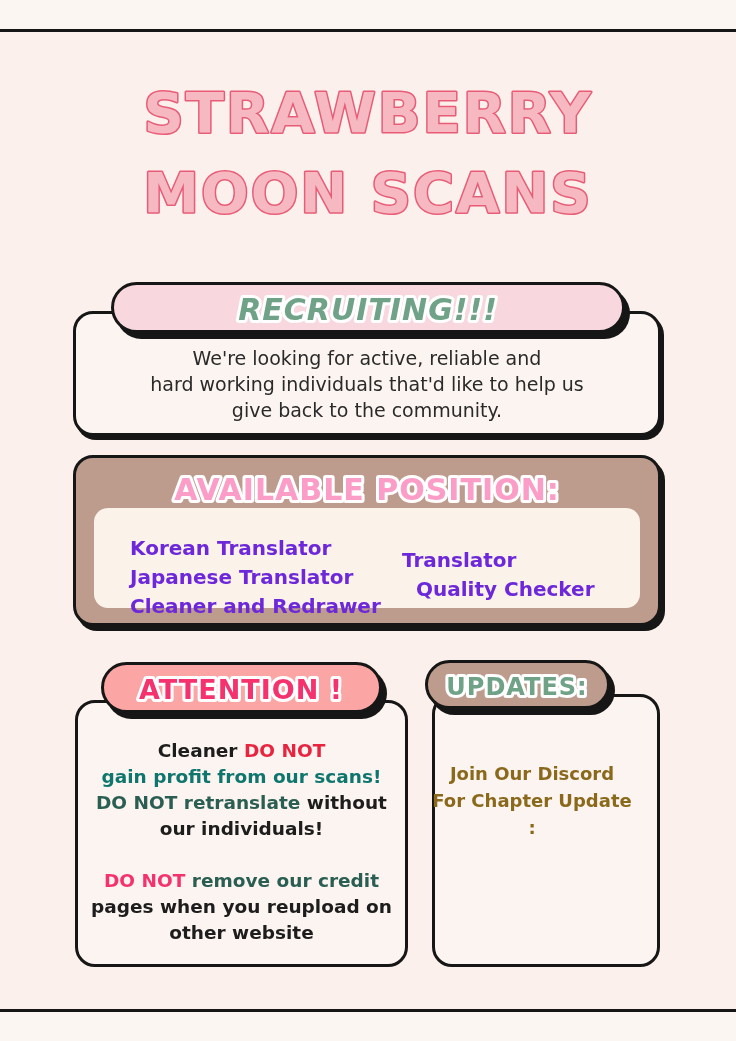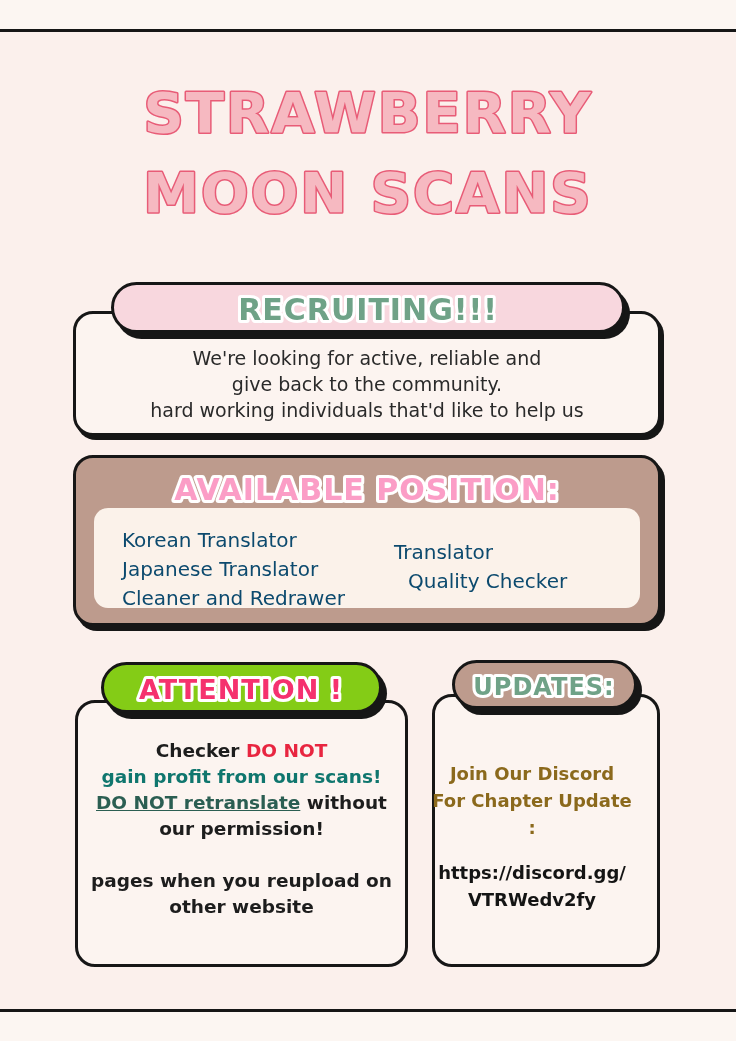--- a/index.html
+++ b/index.html
@@ -20,50 +20,50 @@
 
   svg text{font-family:"DejaVu Sans",sans-serif;font-weight:bold;text-anchor:middle;paint-order:stroke;stroke-linejoin:round;}
   .title-svg{position:absolute;top:66px;left:0;}
   .title-svg text{fill:#f6b9c1;stroke:#e85c77;stroke-width:3px;font-size:56px;letter-spacing:2px;}
 
   .card{position:absolute;border:3px solid #161616;border-radius:20px;background:#fcf4f0;box-sizing:border-box;}
   .pill{position:absolute;border:3px solid #161616;border-radius:28px;box-shadow:5px 6px 0 #161616;box-sizing:border-box;display:flex;align-items:center;justify-content:center;}
 
   
   .recruit-card{left:73px;top:311px;width:588px;height:125px;box-shadow:3px 4px 0 #161616;}
-  .recruit-pill{left:111px;top:282px;width:514px;height:51px;background:#f8d7de;}
+  .recruit-pill{left:111px;top:282px;width:514px;height:51px;background:#f8d7de;font-style:italic;}
   .recruit-pill text{fill:#6fa287;stroke:#ffffff;stroke-width:6px;font-size:30px;letter-spacing:1px;}
   .recruit-body{position:absolute;left:73px;top:345px;width:588px;text-align:center;font-weight:normal;font-size:19px;line-height:26px;color:#2a2a2a;}
 
   
   .positions-card{left:73px;top:455px;width:588px;height:171px;background:#bd9b8d;box-shadow:4px 5px 0 #161616;}
   .positions-heading{position:absolute;left:0;top:8px;}
   .positions-heading text{fill:#fb9dc6;stroke:#ffffff;stroke-width:6px;font-size:30px;letter-spacing:1px;}
   .positions-inner{position:absolute;left:18px;top:50px;width:546px;height:100px;background:#fbf2ea;border-radius:14px;}
-  .pos-list{position:absolute;margin:0;padding:0;list-style:none;font-weight:normal;font-size:20px;line-height:29px;color:#0c4a6e;}
+  .pos-list{position:absolute;margin:8px;padding:0;list-style:none;font-weight:bold;font-size:20px;line-height:29px;color:#6d28d9;}
   .pos-list.left{left:28px;top:18px;}
   .pos-list.right{left:300px;top:30px;}
   .pos-list.right li:nth-child(2){padding-left:14px;text-align:right;}
 
   
   .attention-card{left:75px;top:700px;width:333px;height:267px;}
-  .attention-pill{left:101px;top:662px;width:281px;height:51px;background:#84cc16;justify-content:flex-end;}
+  .attention-pill{left:101px;top:662px;width:281px;height:51px;background:#fca5a5;justify-content:flex-end;}
   .attention-pill text{fill:#f5316e;stroke:#ffffff;stroke-width:6px;font-size:27px;letter-spacing:1px;}
   .attention-body{position:absolute;left:75px;top:738px;width:333px;text-align:center;font-weight:bold;font-size:18.5px;line-height:26px;color:#1d1d1d;}
   .attention-body .para2{margin-top:26px;}
 
   .t-red{color:#e82540;}
   .t-pink{color:#0f766e;}
   .t-hotpink{color:#f5316e;}
-  .t-green{color:#2b5e52;text-decoration:underline;}
+  .t-green{color:#2b5e52;}
   .t-black{color:#1d1d1d;}
 
   
   .updates-card{left:432px;top:694px;width:228px;height:273px;}
-  .updates-pill{left:452px;top:660px;width:185px;height:49px;background:#bd9b8d;}
+  .updates-pill{left:425px;top:660px;width:185px;height:49px;background:#bd9b8d;}
   .updates-pill text{fill:#6fa287;stroke:#ffffff;stroke-width:6px;font-size:24px;letter-spacing:1px;}
   .updates-body{position:absolute;left:432px;top:760px;width:200px;text-align:center;font-weight:bold;}
   .updates-body .brown{font-size:18px;line-height:27px;color:#8b691c;}
   .updates-body .link{margin-top:18px;font-size:18px;line-height:27px;color:#141414;}
 </style>
 </head>
 <body>
 
 <div class="poster">
 
@@ -71,22 +71,22 @@
   <div class="rule top"></div>
 
   <svg class="title-svg" width="736" height="170" viewBox="0 0 736 170">
     <text x="368" y="66">STRAWBERRY</text>
     <text x="368" y="146">MOON SCANS</text>
   </svg>
 
   <div class="card recruit-card"></div>
   <div class="recruit-body">
     <div>We're looking for active, reliable and</div>
+    <div>hard working individuals that'd like to help us</div>
     <div>give back to the community.</div>
-    <div>hard working individuals that'd like to help us</div>
   </div>
   <div class="pill recruit-pill">
     <svg width="508" height="45" viewBox="0 0 508 45">
       <text x="254" y="35">RECRUITING!!!</text>
     </svg>
   </div>
 
   <div class="card positions-card">
     <svg class="positions-heading" width="582" height="44" viewBox="0 0 582 44">
       <text x="291" y="34">AVAILABLE POSITION:</text>
@@ -100,46 +100,43 @@
       <ul class="pos-list right">
         <li>Translator</li>
         <li>Quality Checker</li>
       </ul>
     </div>
   </div>
 
   <div class="card attention-card"></div>
   <div class="attention-body">
     <div class="para1">
-      <div><span class="t-black">Checker</span> <span class="t-red">DO NOT</span></div>
+      <div><span class="t-black">Cleaner</span> <span class="t-red">DO NOT</span></div>
       <div><span class="t-pink">gain profit from our scans!</span></div>
       <div><span class="t-green">DO NOT retranslate</span> <span class="t-black">without</span></div>
-      <div><span class="t-black">our permission!</span></div>
+      <div><span class="t-black">our individuals!</span></div>
     </div>
     <div class="para2">
+      <div><span class="t-hotpink">DO NOT</span> <span class="t-green">remove our credit</span></div>
       <div><span class="t-black">pages when you reupload on</span></div>
       <div><span class="t-black">other website</span></div>
     </div>
   </div>
   <div class="pill attention-pill">
     <svg width="275" height="45" viewBox="0 0 275 45">
       <text x="137" y="34">ATTENTION !</text>
     </svg>
   </div>
 
   <div class="card updates-card"></div>
   <div class="updates-body">
     <div class="brown">
       <div>Join Our Discord</div>
       <div>For Chapter Update :</div>
     </div>
-    <div class="link">
-      <div>https://discord.gg/</div>
-      <div>VTRWedv2fy</div>
-    </div>
   </div>
   <div class="pill updates-pill">
     <svg width="179" height="43" viewBox="0 0 179 43">
       <text x="89" y="32">UPDATES:</text>
     </svg>
   </div>
 
   <div class="rule bottom"></div>
   <div class="strip bottom"></div>
 

